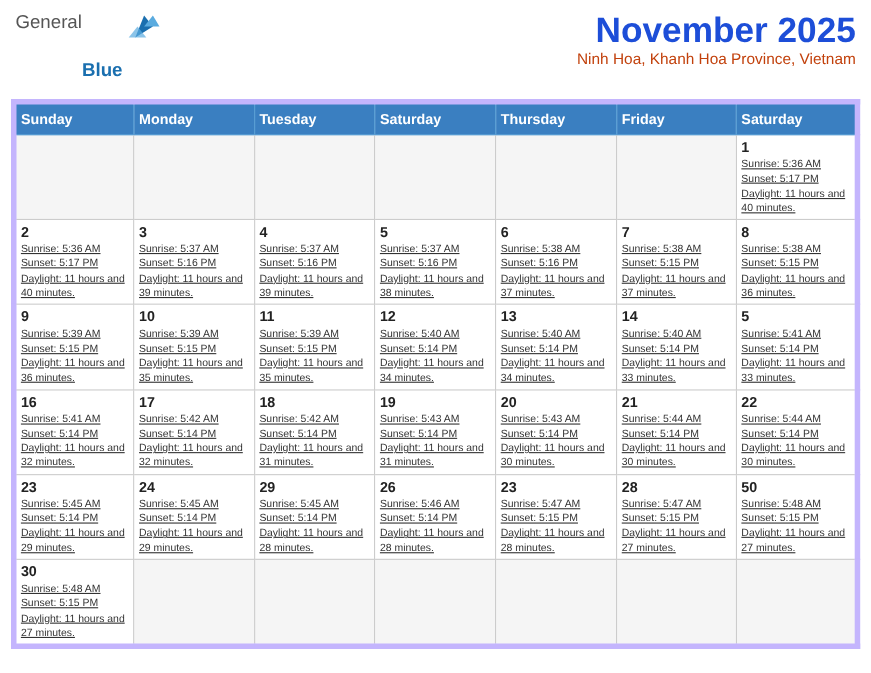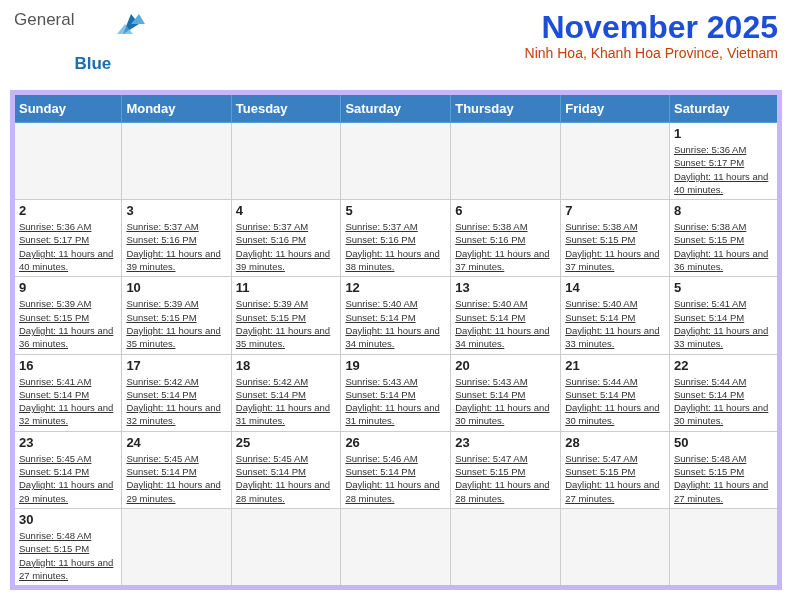--- a/index.html
+++ b/index.html
@@ -280,21 +280,21 @@
 Sunset: 5:14 PM
 Daylight: 11 hours and 29 minutes.</div>
         </td>
         <td>
           <span class="day-number">24</span>
           <div class="day-info">Sunrise: 5:45 AM
 Sunset: 5:14 PM
 Daylight: 11 hours and 29 minutes.</div>
         </td>
         <td>
-          <span class="day-number">25</span>
+          <span class="day-number">29</span>
           <div class="day-info">Sunrise: 5:45 AM
 Sunset: 5:14 PM
 Daylight: 11 hours and 28 minutes.</div>
         </td>
         <td>
           <span class="day-number">26</span>
           <div class="day-info">Sunrise: 5:46 AM
 Sunset: 5:14 PM
 Daylight: 11 hours and 28 minutes.</div>
         </td>

